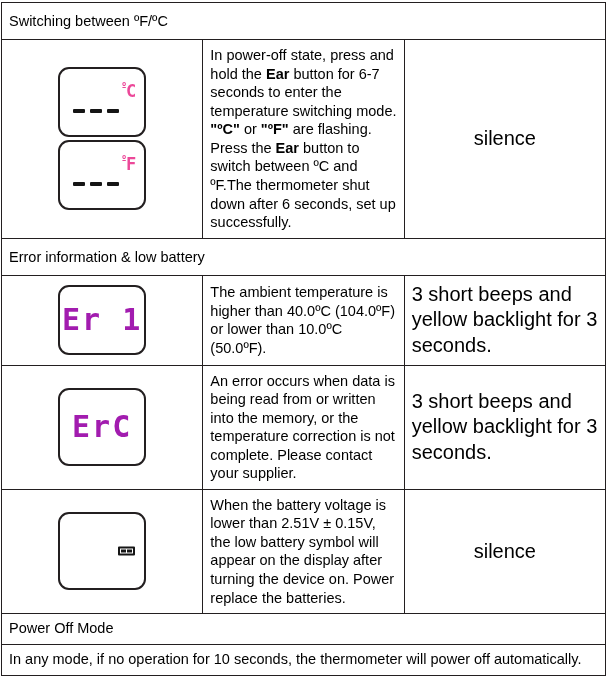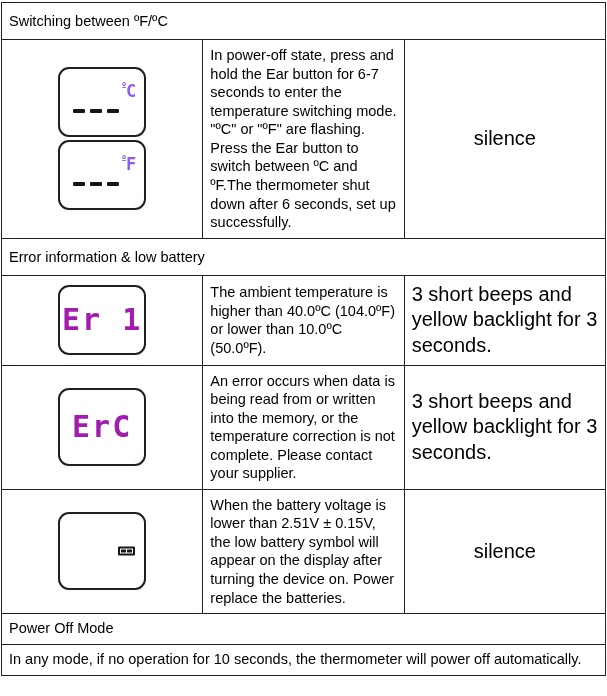--- a/index.html
+++ b/index.html
@@ -85,21 +85,21 @@
   
   .lcd-unit {
     position: absolute;
     right: 9px;
     top: 13px;
     font-family: "DejaVu Sans Mono", monospace;
     font-size: 17px;
     font-weight: bold;
     line-height: 1;
     letter-spacing: -1px;
-    color: #8b5cf6;
+    color: #ec4899;
   }
   .lcd-unit .deg {
     font-size: 10px;
     vertical-align: super;
     font-weight: bold;
   }
 
   
   .lcd-code {
     position: absolute;
@@ -149,21 +149,21 @@
   }
 
   
   .desc-cell {
     width: 300px;
     font-size: 14.5px;
     line-height: 1.28;
     padding: 6px 6px 6px 7px !important;
     text-align: left;
   }
-  .desc-cell b { font-weight: normal; }
+  .desc-cell b { font-weight: bold; }
 
   
   .sound-cell {
     font-size: 20px;
     line-height: 1.28;
     padding: 6px 6px 6px 7px !important;
     text-align: left;
   }
   .sound-cell.centered {
     text-align: center;

